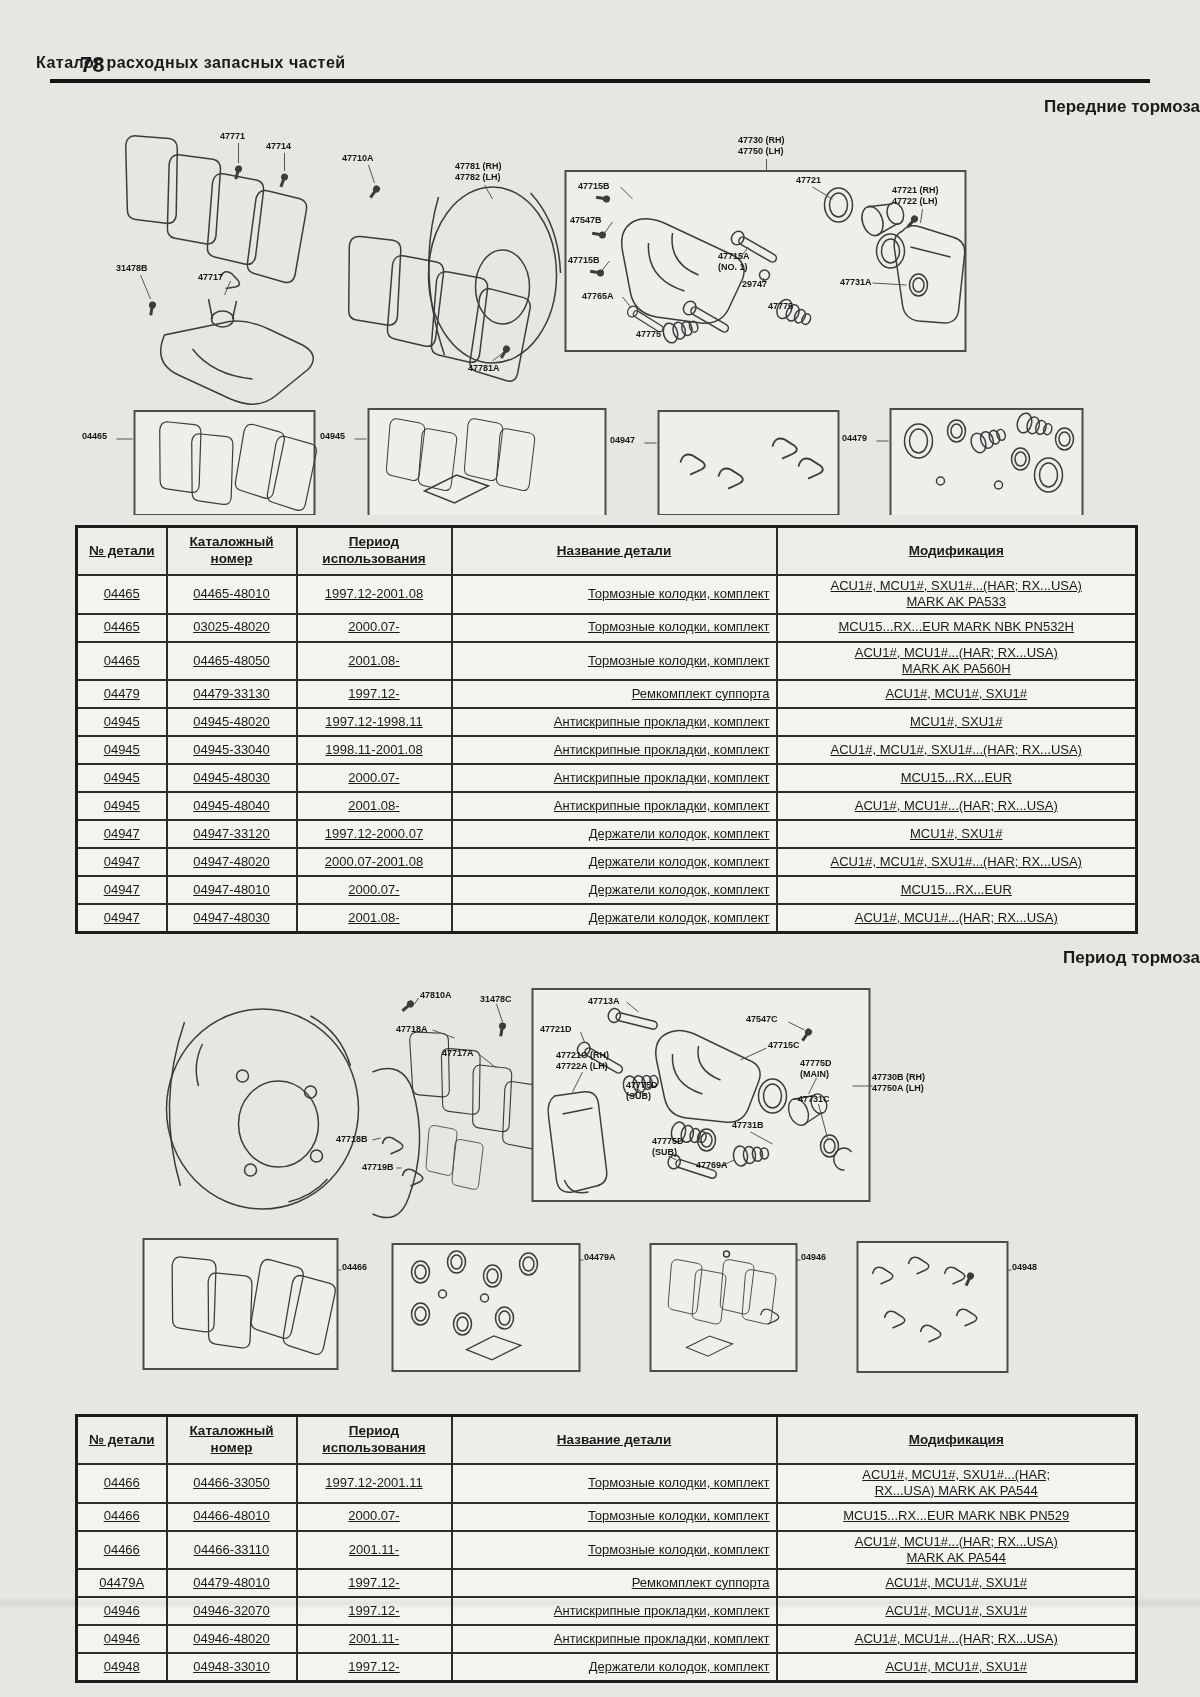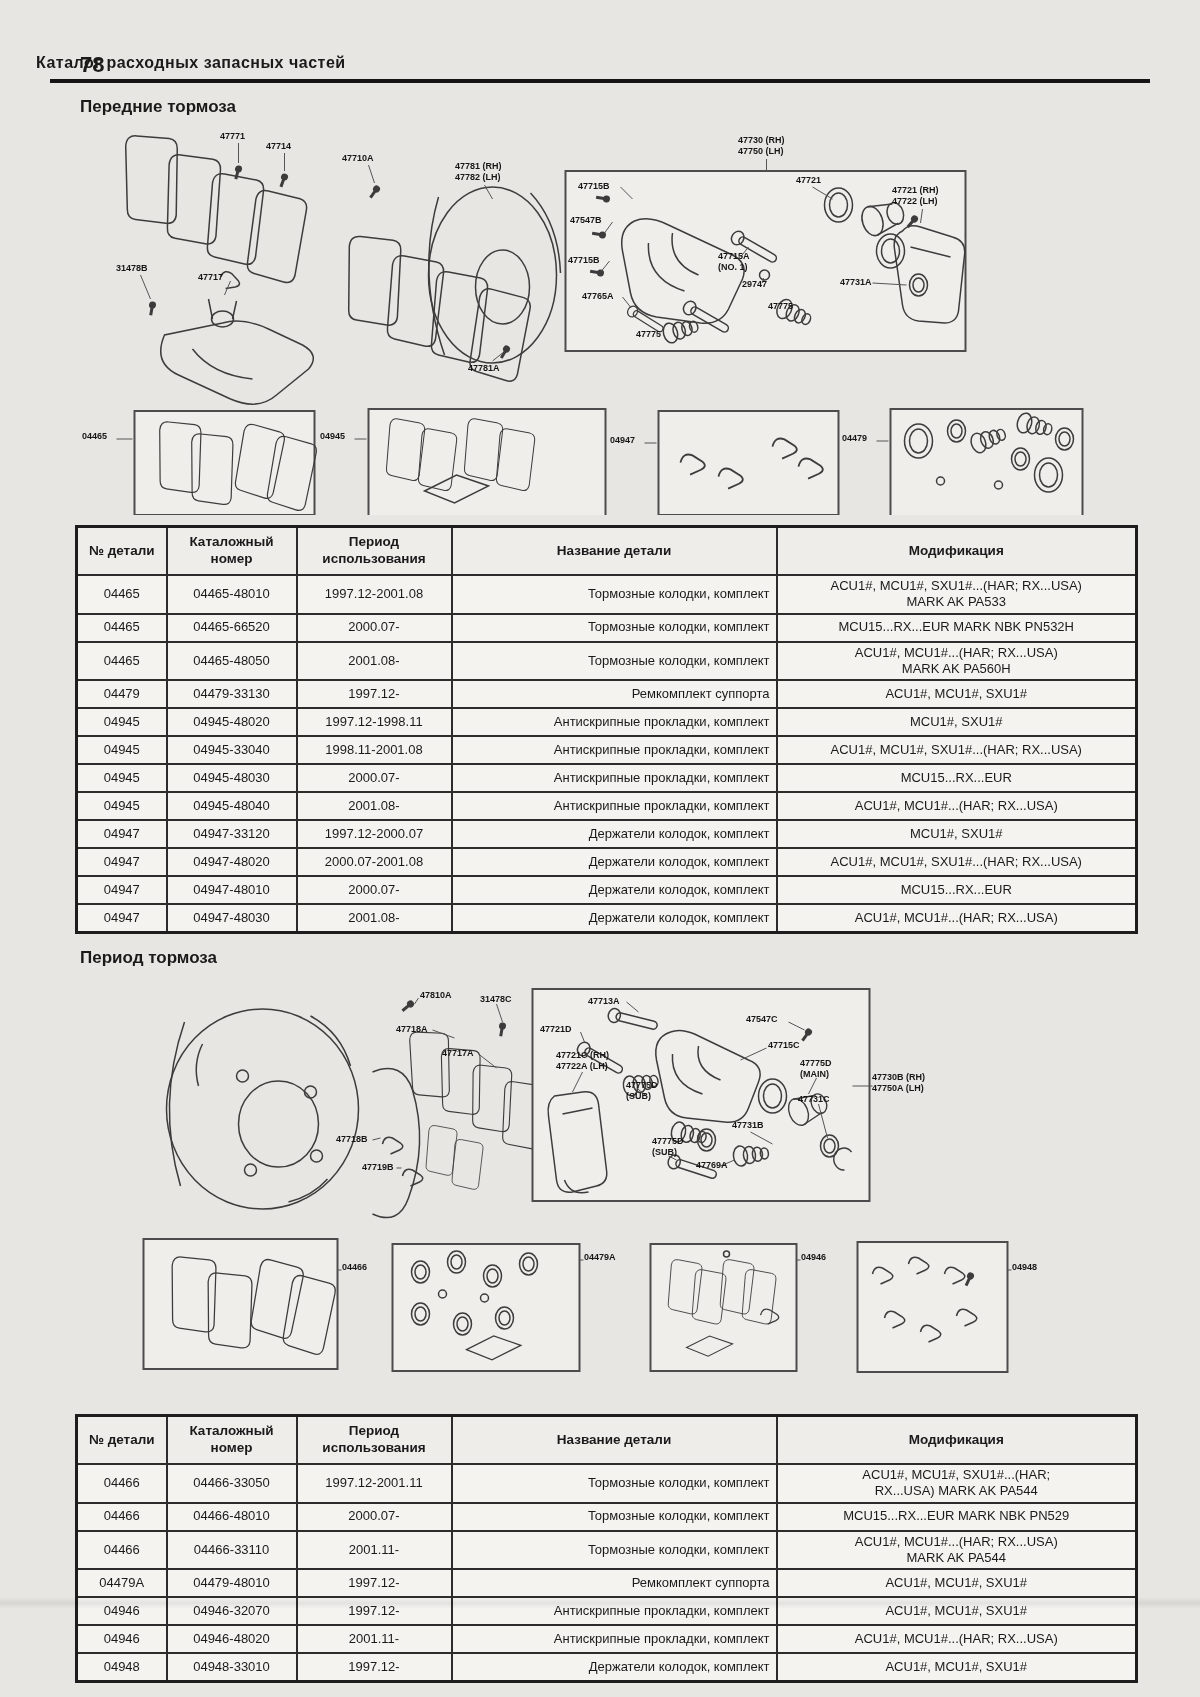--- a/index.html
+++ b/index.html
@@ -8,32 +8,33 @@
     background:#e8e6e2;
     font-family:"Liberation Sans", sans-serif;
     color:#1a1a1a;
     position:relative;
     overflow:hidden;
   }
   .page-header{position:relative;width:1128px;margin:0 auto;padding-top:54px;}
   .page-number{position:absolute;left:44px;top:52px;font-size:22px;font-weight:bold;}
   .page-title{text-align:left;font-size:16px;font-weight:bold;letter-spacing:.5px;}
   .header-rule{width:1100px;height:4px;background:#151515;margin:7px auto 0 auto;}
-  .section-title{margin:14px 0 6px 80px;font-size:17px;font-weight:bold;}
+  .section-title{margin:14px 0 6px 80px;font-size:17px;font-weight:bold;text-align:right;}
   .diagram{position:relative;margin-left:70px;width:1065px;}
   .diagram.front{height:392px;}
   .diagram.rear{height:430px;}
   .diagram svg{position:absolute;left:0;top:0;}
   .plabel{
     position:absolute;font-size:9px;font-weight:bold;color:#161616;
     white-space:pre-line;line-height:1.2;z-index:3;
   }
   .parts-table{
     border-collapse:collapse;margin:10px 0 12px 75px;width:1060px;
     table-layout:fixed;
+    text-decoration:underline;
   }
   .parts-table th,.parts-table td{
     border:2px solid #2c2c2c;
     padding:2px 6px;
     font-size:13px;
     line-height:1.25;
     background:#f4f3f0;
     white-space:pre-line;
     text-align:center;
     vertical-align:middle;
@@ -243,21 +244,21 @@
       <tr>
         <td class="col1">04465</td>
         <td class="col2">04465-48010</td>
         <td class="col3">1997.12-2001.08</td>
         <td class="col4">Тормозные колодки, комплект</td>
         <td class="col5">ACU1#, MCU1#, SXU1#...(HAR; RX...USA)
 MARK AK PA533</td>
       </tr>
       <tr>
         <td class="col1">04465</td>
-        <td class="col2">04465-66520</td>
+        <td class="col2">03025-48020</td>
         <td class="col3">2000.07-</td>
         <td class="col4">Тормозные колодки, комплект</td>
         <td class="col5">MCU15...RX...EUR MARK NBK PN532H</td>
       </tr>
       <tr>
         <td class="col1">04465</td>
         <td class="col2">04465-48050</td>
         <td class="col3">2001.08-</td>
         <td class="col4">Тормозные колодки, комплект</td>
         <td class="col5">ACU1#, MCU1#...(HAR; RX...USA)

